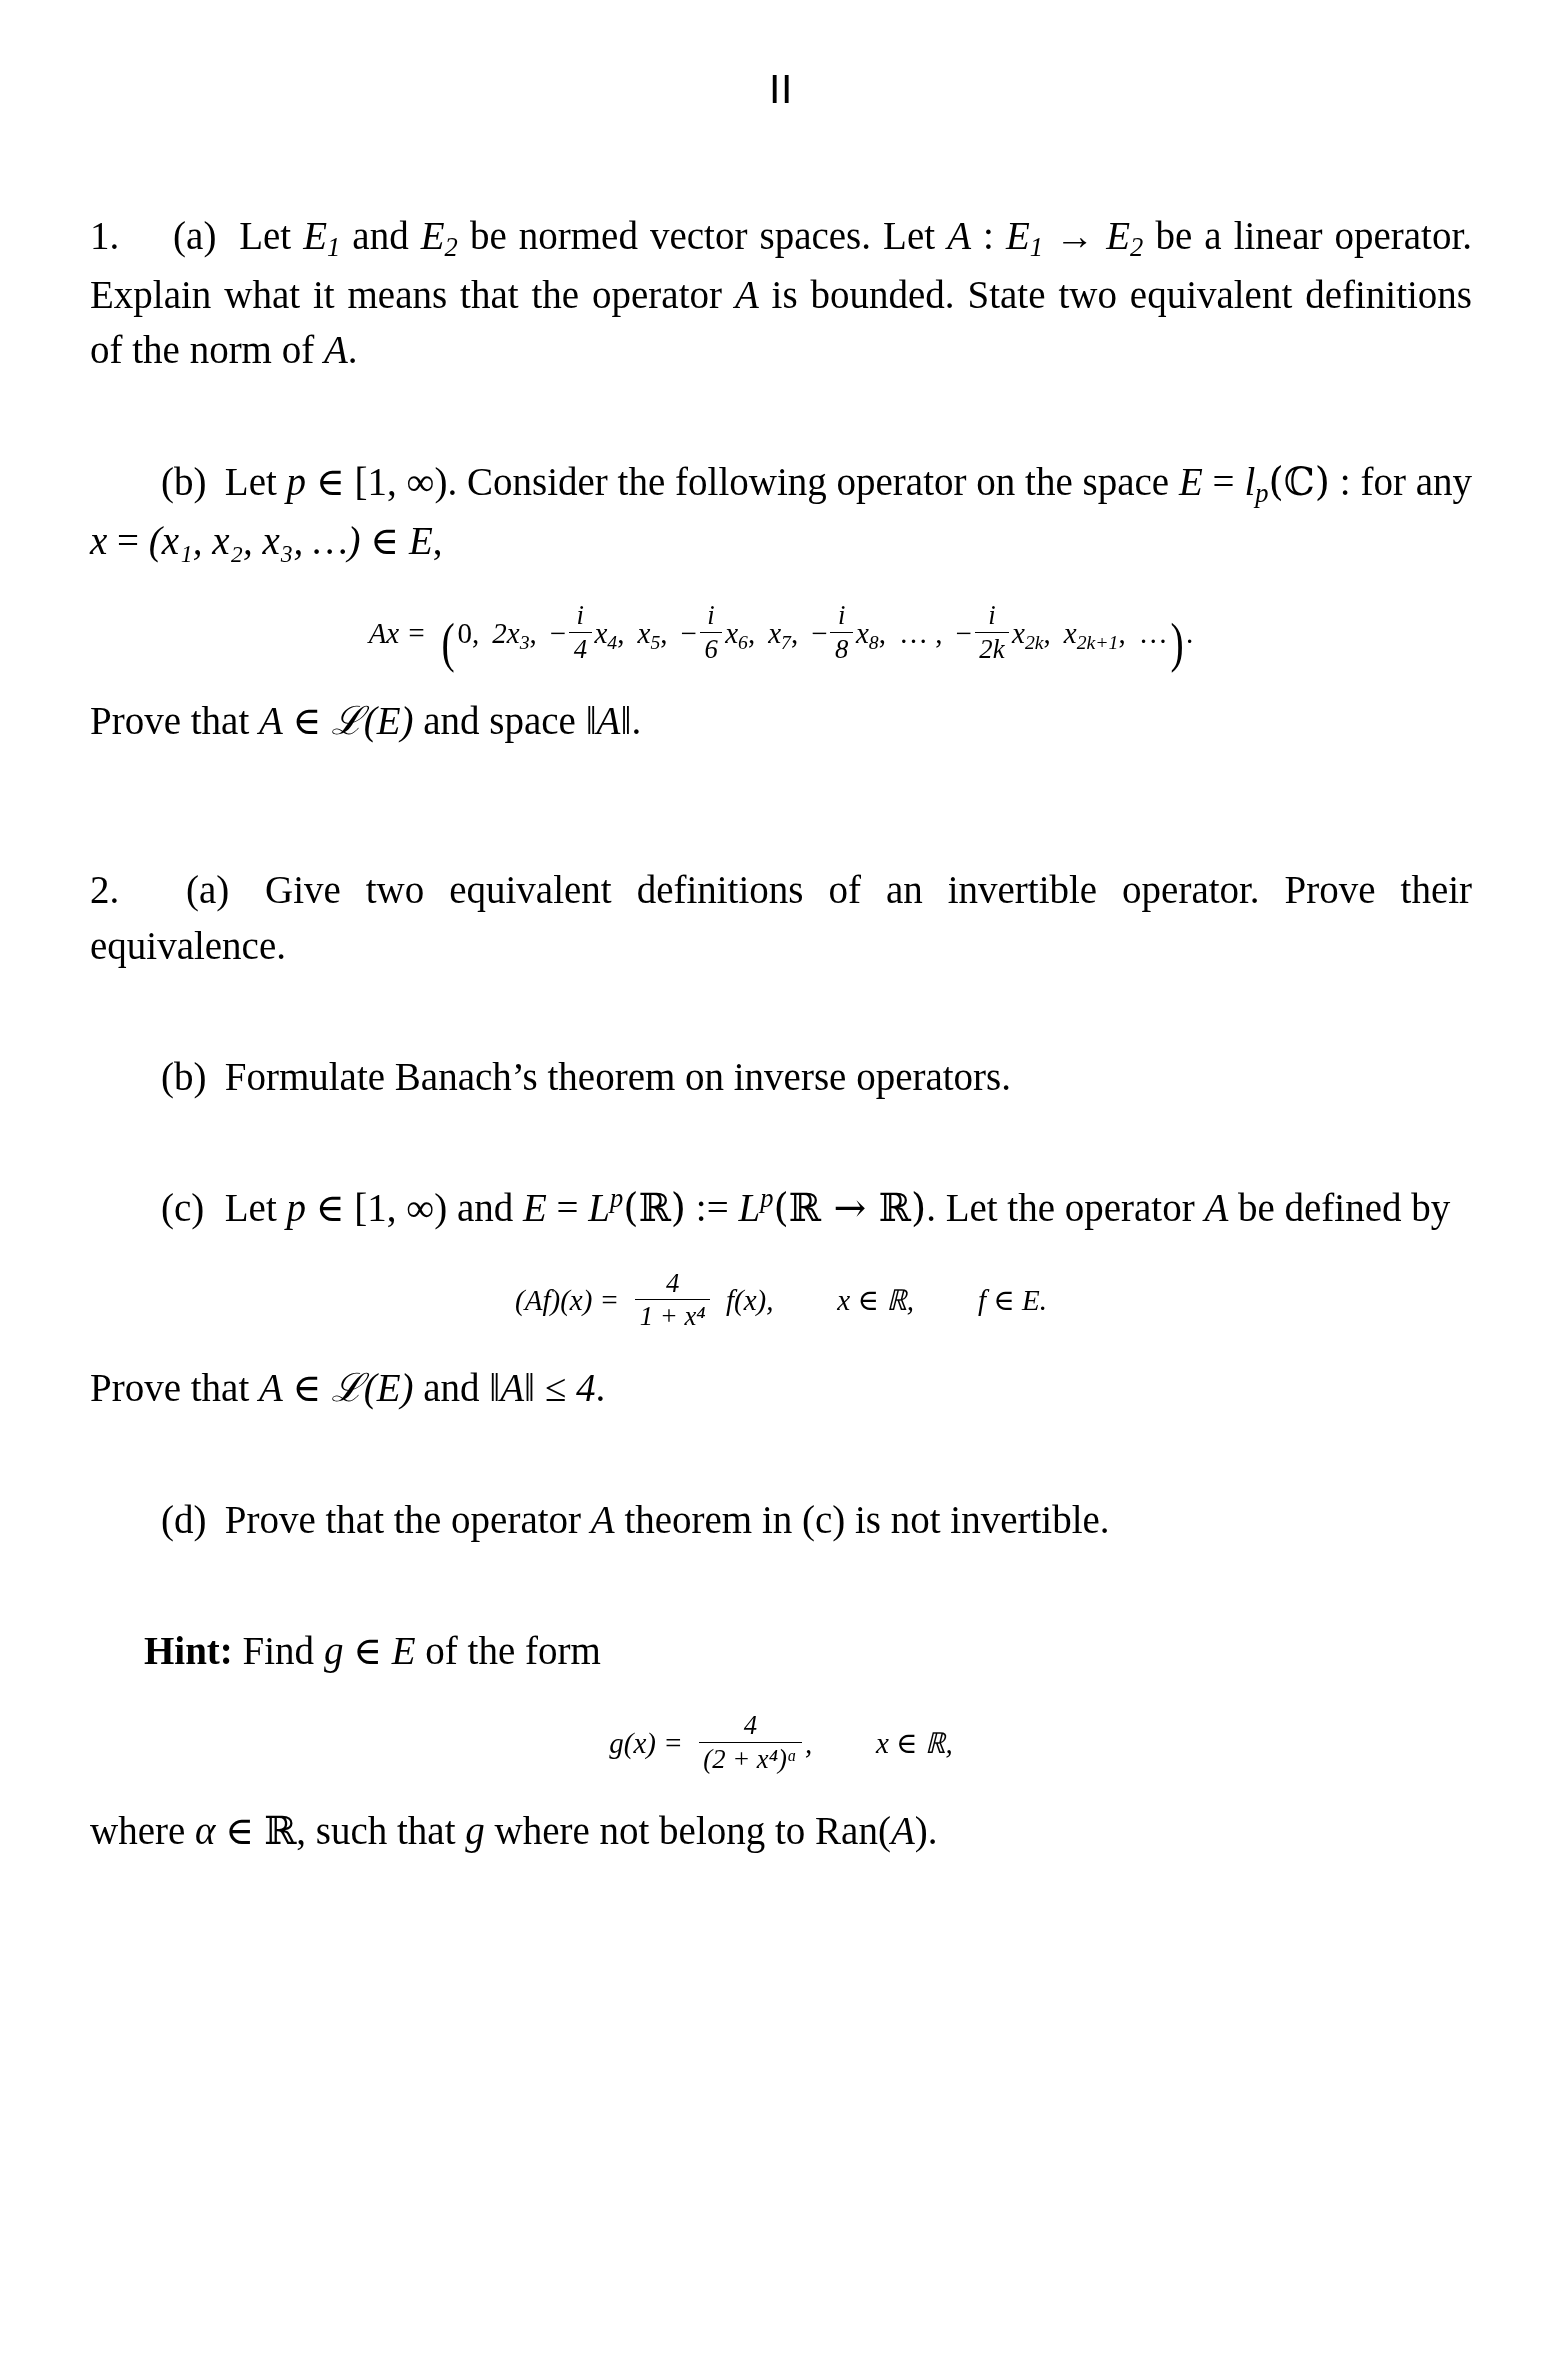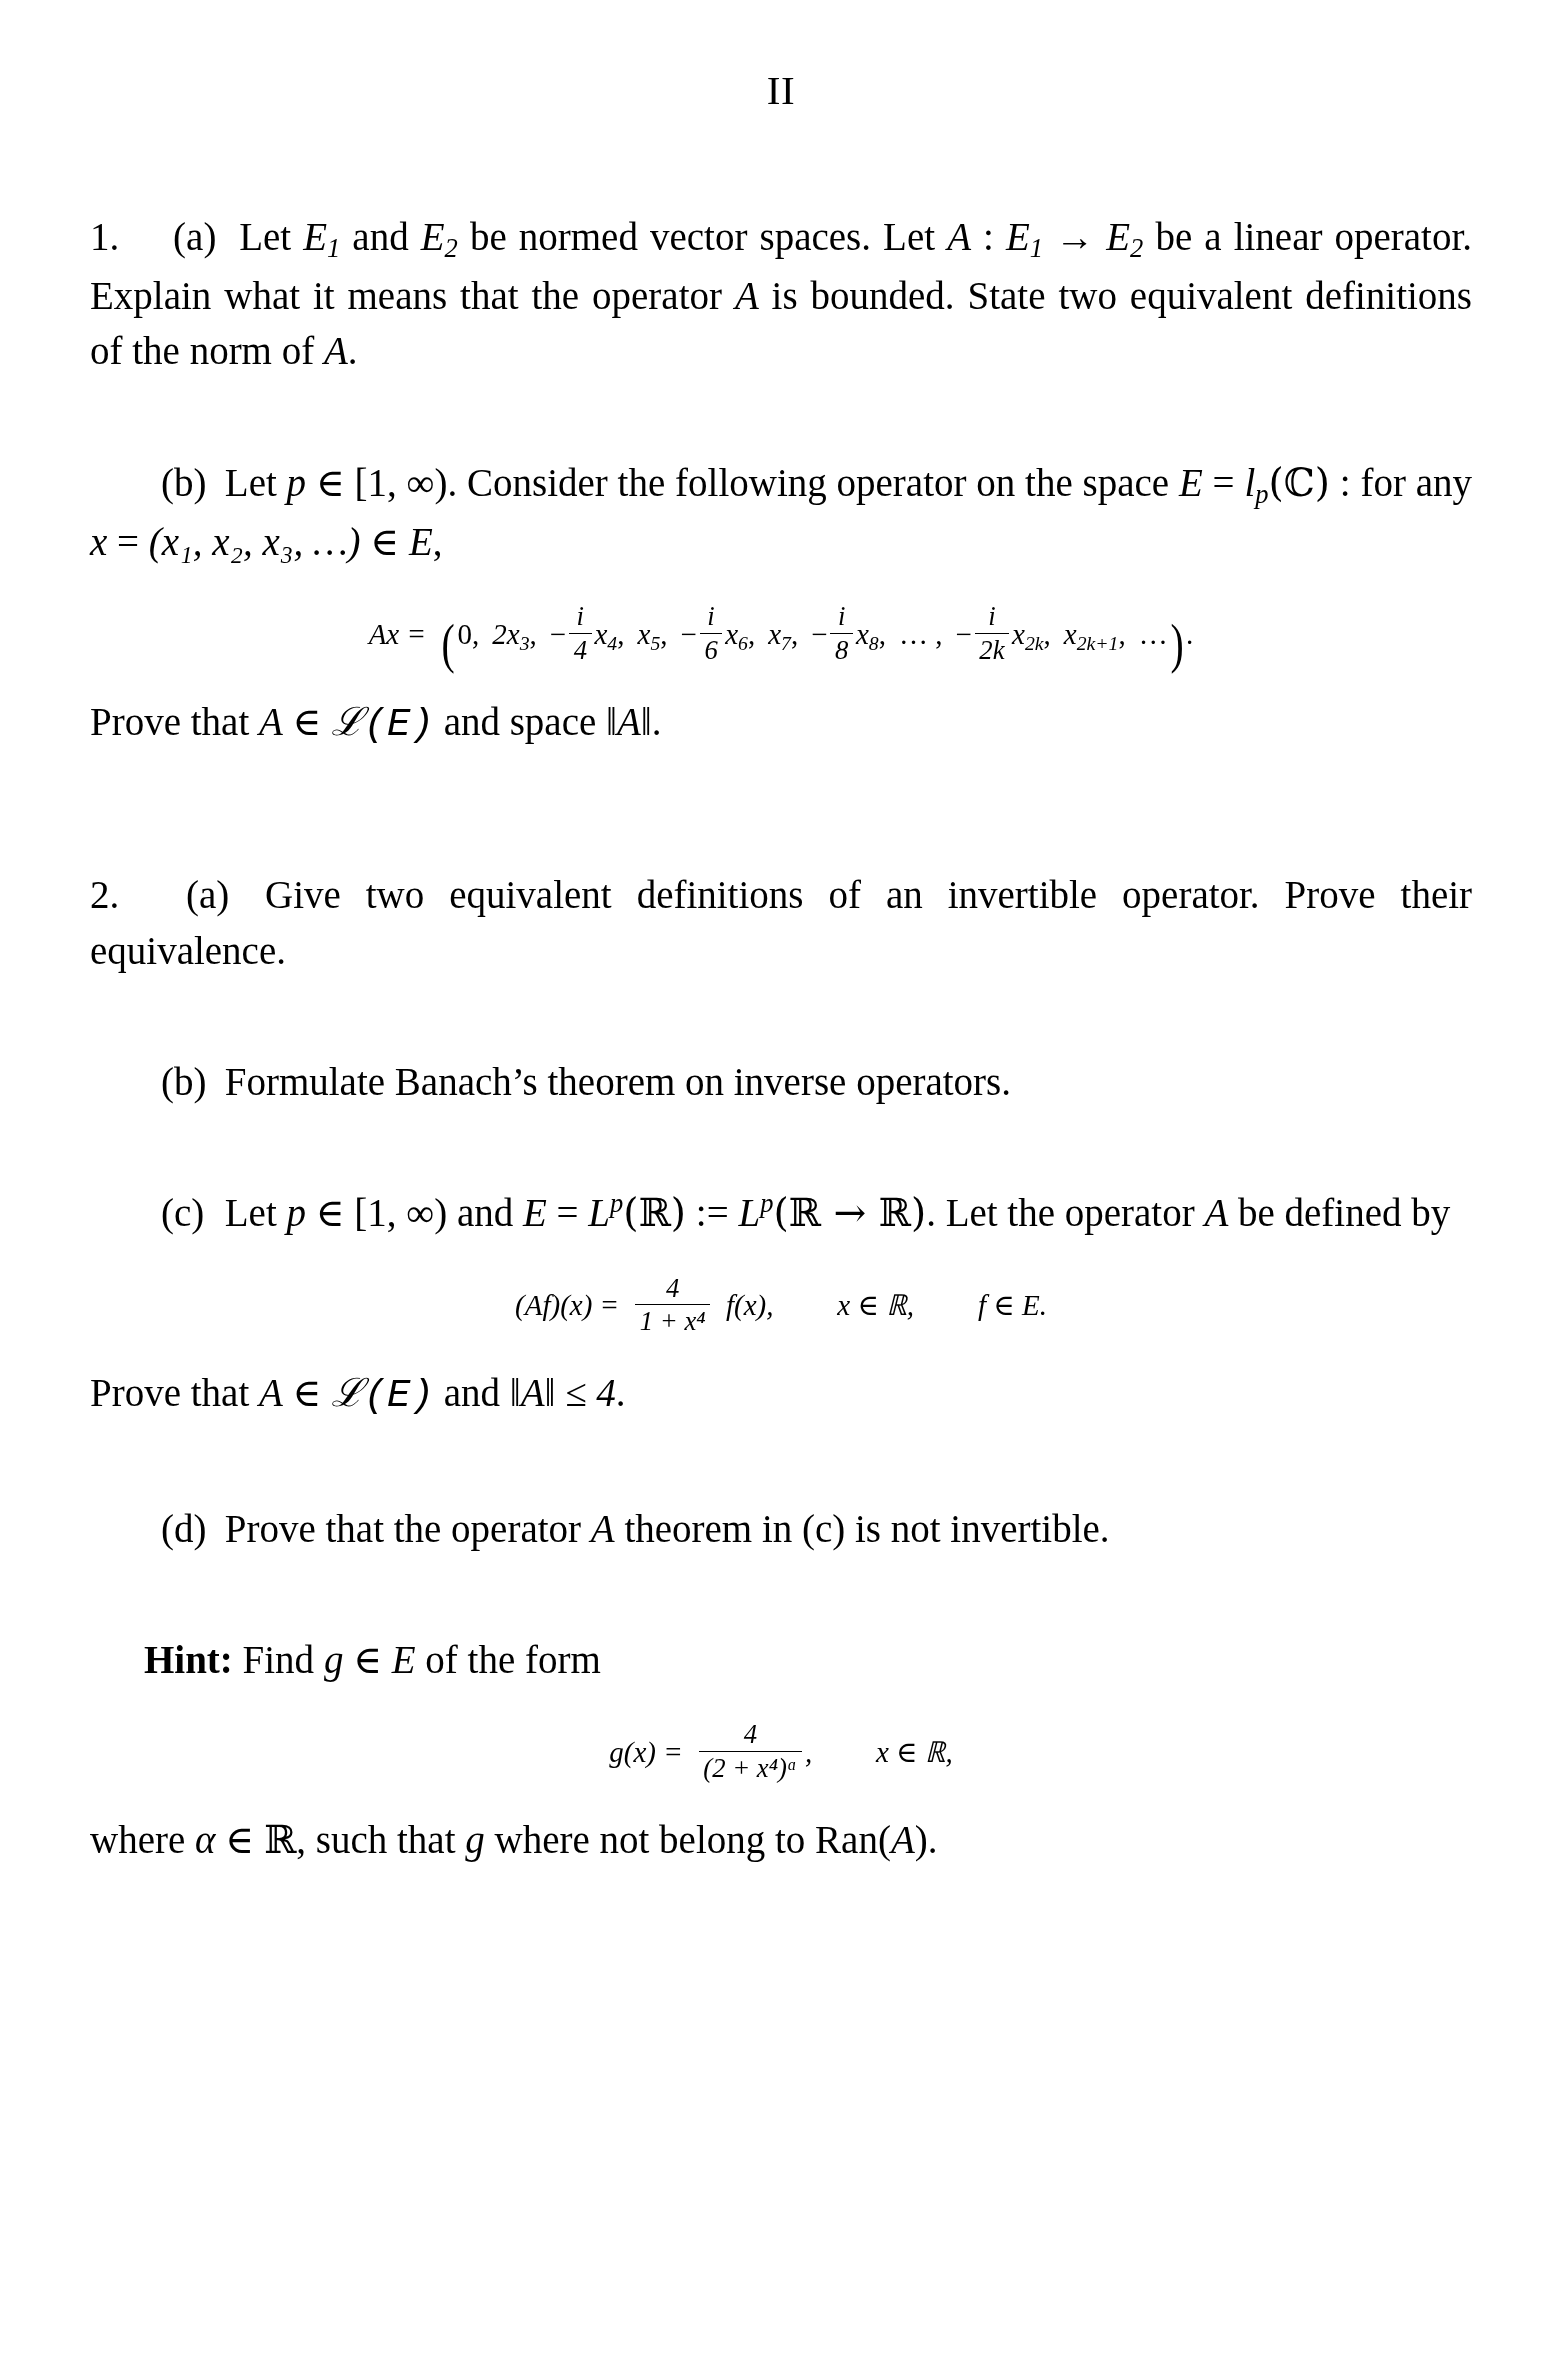--- a/index.html
+++ b/index.html
@@ -18,21 +18,21 @@
     min-height: 2462px;
     box-sizing: border-box;
     padding: 52px 90px 57px 90px;
     position: relative;
   }
   .page-title {
     text-align: center;
     font-size: 41px;
     letter-spacing: 0.5px;
     margin: 14px 0 95px 0;
-    font-family: Liberation Serif, serif;
+    font-family: Liberation Sans, sans-serif;
   }
   .para {
     font-size: 39px;
     line-height: 1.42;
     text-align: justify;
     text-justify: inter-word;
     margin: 0 0 19px 0;
   }
   .para.nojust { text-align: left; }
   .gap-lg { height: 57px; }
@@ -42,21 +42,21 @@
   .lbl-part-nolead { display: inline-block; min-width: 54px; margin-left: 71px; }
 
   
   .math {
     font-family: "Liberation Serif", "DejaVu Serif", serif;
     font-style: italic;
     white-space: nowrap;
   }
   .up { font-style: normal; }
   .bb { font-style: normal; font-family: "DejaVu Serif", serif; }
-  .scr { font-style: italic; font-family: Liberation Mono, monospace; }
+  .scr { font-style: italic; font-family: Liberation Serif, serif; }
   sub {
     font-size: 0.68em;
     vertical-align: -0.28em;
     font-style: italic;
   }
   sup {
     font-size: 0.68em;
     vertical-align: 0.52em;
     font-style: italic;
   }

